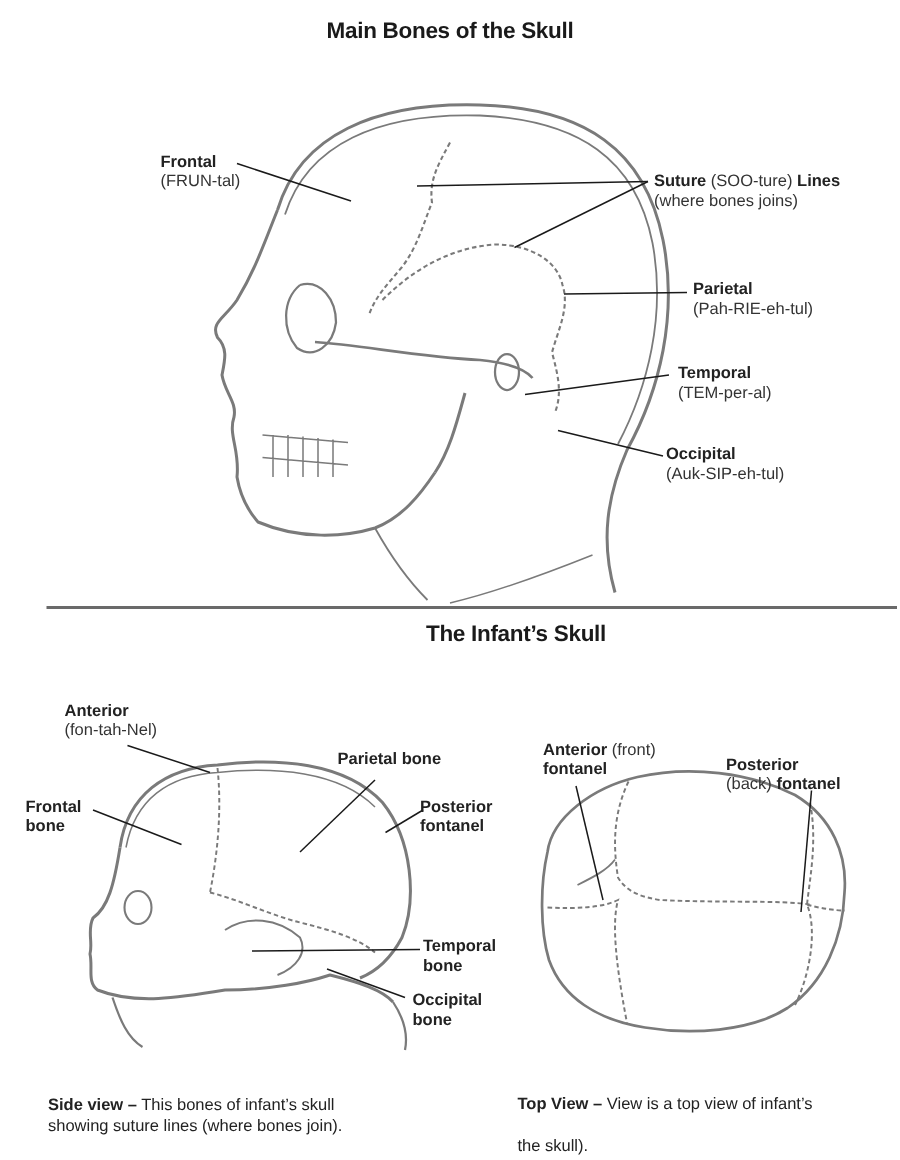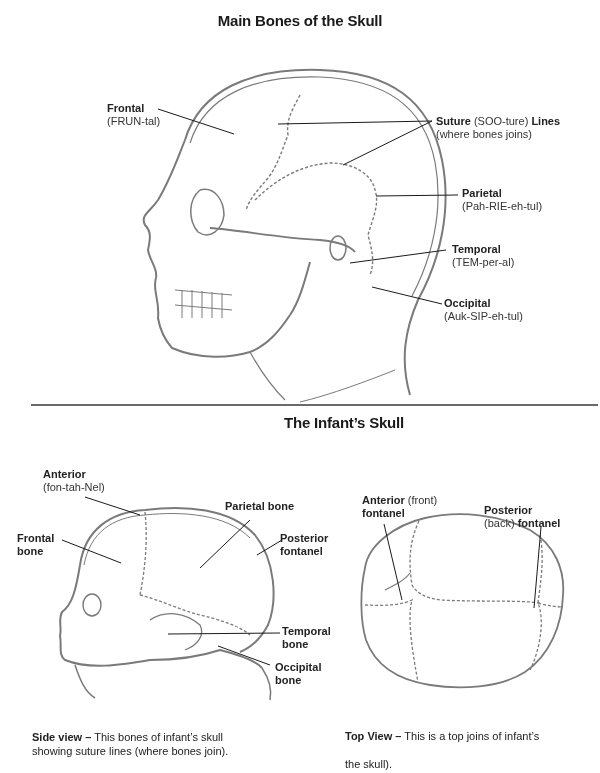--- a/index.html
+++ b/index.html
@@ -157,16 +157,16 @@
 </div>
 
 <div class="caption" style="left:32px; top:730px;">
   <b>Side view –</b>
   <span>This bones of infant’s skull</span><br>
   <span>showing suture lines (where bones join).</span>
 </div>
 
 <div class="caption" style="left:345px; top:729px;">
   <b>Top View –</b>
-  <span>This is a top joins of infant’s</span><br>
+  <span>View is a top view of infant’s</span><br>
   <br>
   <span>the skull).</span>
 </div>
 
 </body></html>

